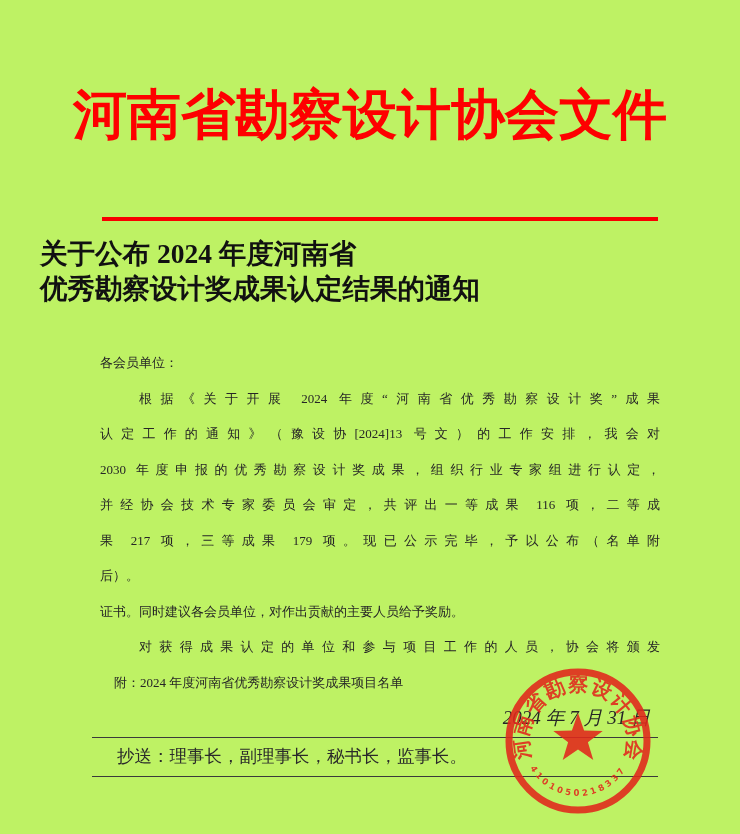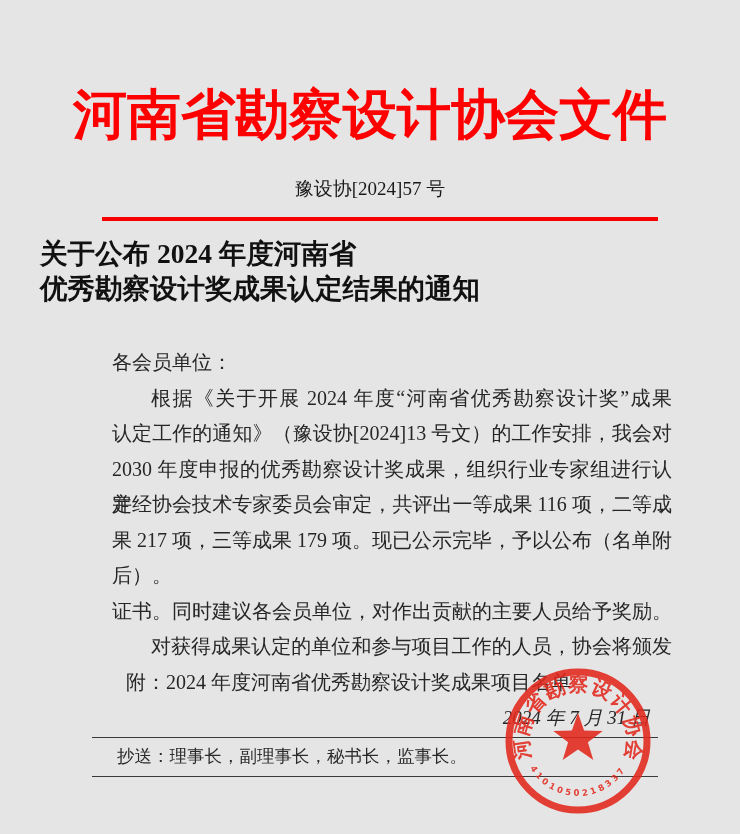--- a/index.html
+++ b/index.html
@@ -6,21 +6,21 @@
     --header-red:#fe0000;
     --divider-red:#f80000;
     --seal-red:#e2271c;
     --text-black:#222222;
   }
   *{margin:0;padding:0;box-sizing:border-box;}
   html,body{background:#ffffff;}
   .page{
     position:relative;
     width:740px;height:834px;
-    background:#e5e5e5;
+    background:#bef264;
     overflow:hidden;
     font-family:"Liberation Serif","DejaVu Serif",serif;
     color:var(--text-black);
   }
   .org-header{
     position:absolute;top:84px;left:0;width:740px;
     text-align:center;
     font-size:54px;line-height:62px;font-weight:bold;
     color:var(--header-red);
     letter-spacing:0px;
@@ -36,22 +36,22 @@
     position:absolute;top:217px;left:102px;
     width:556px;height:4px;
     background:var(--divider-red);
   }
   .notice-title{
     position:absolute;top:236px;left:40px;width:660px;
     font-size:27.5px;line-height:35px;font-weight:bold;
     color:#111111;
   }
   .body-lines{
-    position:absolute;top:345px;left:112px;width:560px;
-    font-size:20px;
+    position:absolute;top:345px;left:100px;width:560px;
+    font-size:13px;
     color:#262626;
   }
   .bline{
     height:35.5px;line-height:35.5px;
     white-space:nowrap;
   }
   .bline.ind{padding-left:39px;}
   .bline.ind-sm{padding-left:14px;}
   .bline.just{
     white-space:normal;
@@ -83,21 +83,20 @@
     opacity:0.88;
   }
 </style>
 </head>
 <body>
 
 <div class="page">
 
   <div class="org-header">河南省勘察设计协会文件</div>
 
-  <div class="doc-number">豫设协[2024]57 号</div>
 
   <div class="red-divider"></div>
 
   <div class="notice-title">
     <div>关于公布 2024 年度河南省</div>
     <div>优秀勘察设计奖成果认定结果的通知</div>
   </div>
 
   <div class="body-lines">
       <div class="bline">各会员单位：</div>

